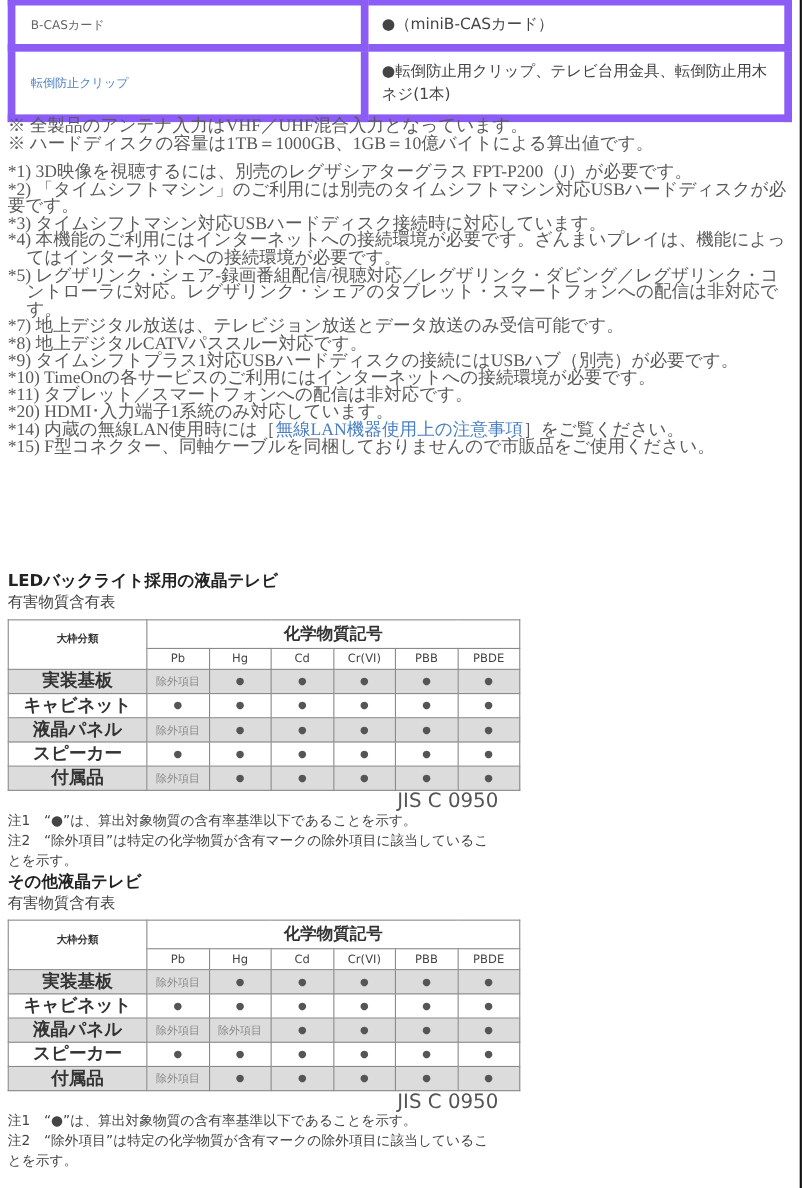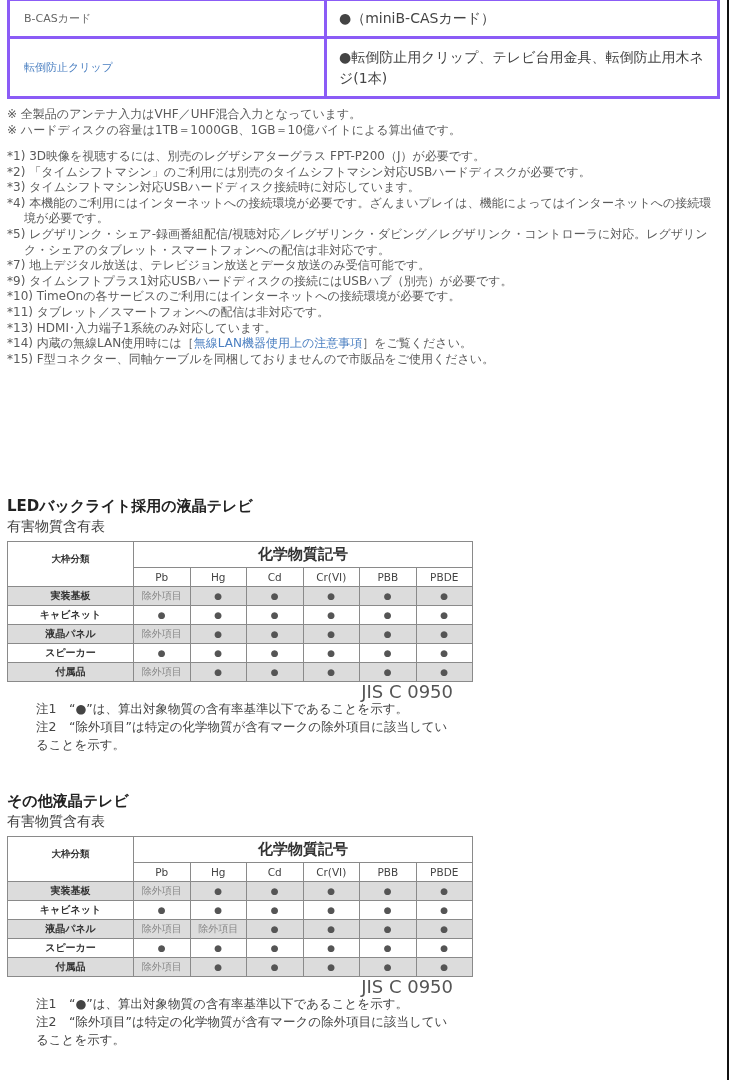--- a/index.html
+++ b/index.html
@@ -5,47 +5,47 @@
   html, body { margin: 0; padding: 0; }
   body {
     width: 729px; height: 1080px; overflow: hidden; position: relative;
     background: #ffffff; color: #555555;
     font-family: "DejaVu Sans", "Liberation Sans", sans-serif;
   }
   .edge-bar { position: absolute; top: 0; right: 0; width: 2px; height: 1080px; background: #111; }
 
   
   .spec-table { position: absolute; left: 7px; top: -2px; width: 713px; border-collapse: collapse; }
-  .spec-table td { border: 3px solid #8b5cf6; font-size: 12px; }
+  .spec-table td { border: 7px solid #8b5cf6; font-size: 12px; }
   .spec-table td.lbl { width: 300px; padding: 0 0 0 14px; color: #666; font-size: 11px; }
   .spec-table td.lbl.link { color: #4a7fc1; }
   .spec-table td.val { text-align: left; color: #444; font-size: 14px; line-height: 21px; padding: 0 12px; }
   .spec-table tr.r1 td { height: 35px; }
   .spec-table tr.r2 td { height: 57px; }
 
   
-  .notes { position: absolute; left: 7px; width: 716px; font-size: 12px; line-height: 15.6px; color: #5a5a5a; }
+  .notes { position: absolute; left: 7px; width: 716px; font-size: 16px; line-height: 15.6px; color: #5a5a5a; font-family: Liberation Serif, serif; }
   .notes p { margin: 0; }
   .notes .cont { padding-left: 17px; }
   .notes a { color: #4a7fc1; text-decoration: none; }
 
   
   .section { position: absolute; left: 7px; width: 446px; }
   .section h2 { margin: 0; font-size: 15px; font-weight: bold; color: #222; line-height: 20px; }
   .section .sub { font-size: 14px; color: #444; line-height: 20px; margin: 0 0 5px 0; }
   .haz { border-collapse: collapse; width: 466px; table-layout: fixed; }
   .haz td { border: 1px solid #8a8a8a; text-align: center; font-size: 10.5px; color: #444; height: 18px; padding: 0; }
-  .haz td.cat { font-weight: bold; font-size: 10px; color: #333; margin-left: 20px; }
+  .haz td.cat { font-weight: bold; font-size: 16px; color: #333; margin-left: 20px; }
   .haz td.head-cat { font-weight: bold; font-size: 9.5px; color: #333; vertical-align: middle; padding-bottom: 10px; }
   .haz td.chem-title { font-weight: bold; font-size: 15px; color: #333; height: 25px; }
   .haz tr.shade td { background: #dcdcdc; }
   .haz td.excl { color: #888; font-size: 10px; margin-left: 44px; }
   .haz td.dot { color: #555; font-size: 9px; }
   .jis { text-align: right; font-size: 18px; color: #555; margin-top: 2px; line-height: 16px; }
-  .footnotes { font-size: 12.5px; color: #444; line-height: 18px; margin-left: 29px; }
+  .footnotes { font-size: 12.5px; color: #444; line-height: 18px; }
   .footnotes p { margin: 0; }
 </style>
 </head>
 <body>
 
 <div class="edge-bar"></div>
 
 <table class="spec-table">
   <tbody>
       <tr class="r1">
@@ -64,29 +64,30 @@
   <p>※ ハードディスクの容量は1TB＝1000GB、1GB＝10億バイトによる算出値です。</p>
 </div>
 
 <div class="notes" style="top:149px;">
   <p><span>*1)</span> <span>3D映像を視聴するには、別売のレグザシアターグラス FPT-P200（J）が必要です。</span></p>
   <p><span>*2)</span> <span>「タイムシフトマシン」のご利用には別売のタイムシフトマシン対応USBハードディスクが必要です。</span></p>
   <p><span>*3)</span> <span>タイムシフトマシン対応USBハードディスク接続時に対応しています。</span></p>
   <p class="cont" style="text-indent:-17px;"><span>*4)</span> <span>本機能のご利用にはインターネットへの接続環境が必要です。ざんまいプレイは、機能によってはインターネットへの接続環境が必要です。</span></p>
   <p class="cont" style="text-indent:-17px;"><span>*5)</span> <span>レグザリンク・シェア-録画番組配信/視聴対応／レグザリンク・ダビング／レグザリンク・コントローラに対応。レグザリンク・シェアのタブレット・スマートフォンへの配信は非対応です。</span></p>
   <p><span>*7)</span> <span>地上デジタル放送は、テレビジョン放送とデータ放送のみ受信可能です。</span></p>
+  <p><span>*8)</span> <span>地上デジタルCATVパススルー対応です。</span></p>
   <p><span>*9)</span> <span>タイムシフトプラス1対応USBハードディスクの接続にはUSBハブ（別売）が必要です。</span></p>
   <p><span>*10)</span> <span>TimeOnの各サービスのご利用にはインターネットへの接続環境が必要です。</span></p>
   <p><span>*11)</span> <span>タブレット／スマートフォンへの配信は非対応です。</span></p>
-  <p><span>*13)</span> <span>HDMI･入力端子1系統のみ対応しています。</span></p>
+  <p><span>*20)</span> <span>HDMI･入力端子1系統のみ対応しています。</span></p>
   <p><span>*14)</span> <span>内蔵の無線LAN使用時には［</span><a href="#">無線LAN機器使用上の注意事項</a><span>］をご覧ください。</span></p>
   <p><span>*15)</span> <span>F型コネクター、同軸ケーブルを同梱しておりませんので市販品をご使用ください。</span></p>
 </div>
 
-<div class="section" style="top:496px;">
+<div class="section" style="top:518px;">
   <h2>LEDバックライト採用の液晶テレビ</h2>
   <div class="sub">有害物質含有表</div>
   <table class="haz">
     <colgroup>
         <col style="width:126px">
         <col>
         <col>
         <col>
         <col>
         <col>

